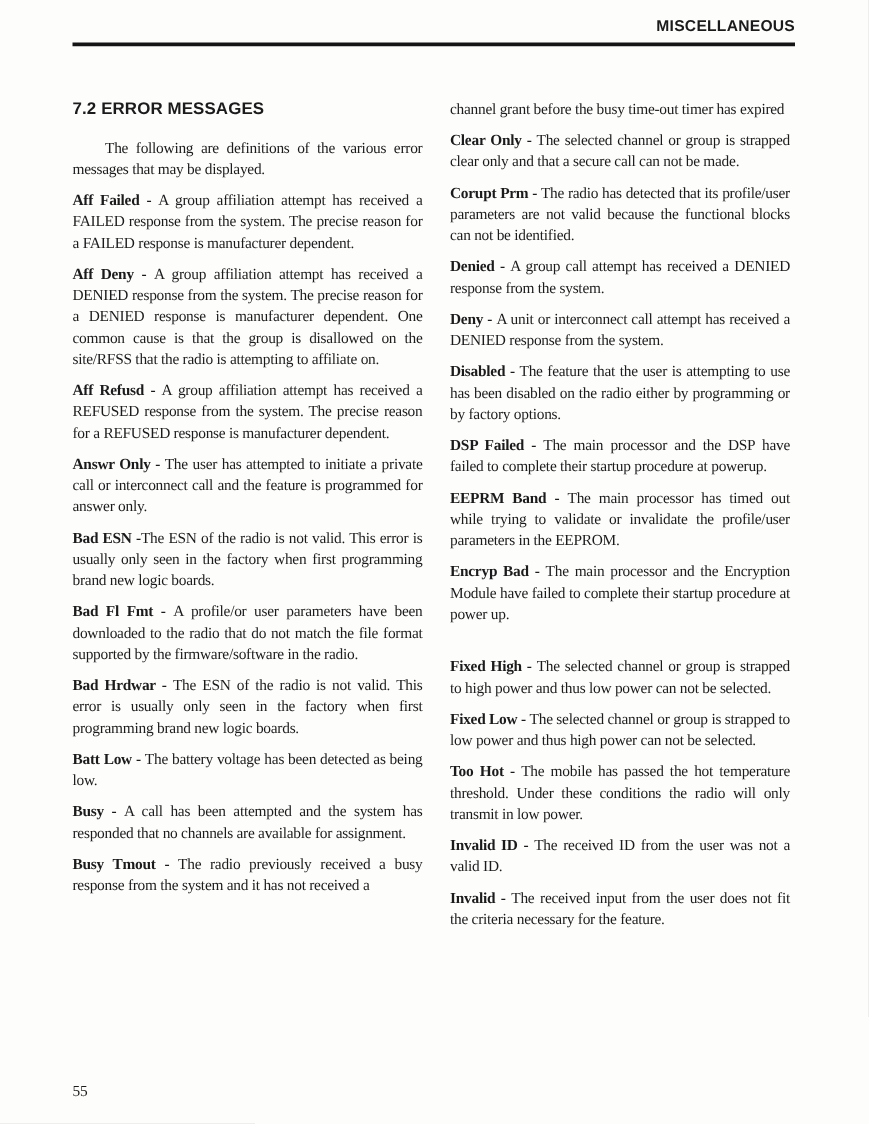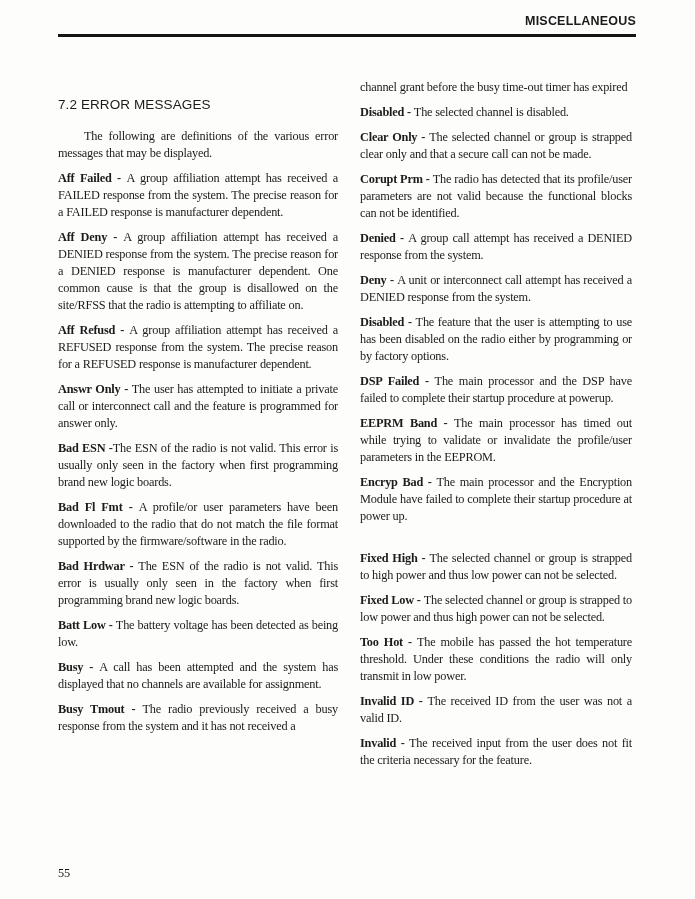--- a/index.html
+++ b/index.html
@@ -38,25 +38,25 @@
     top: 79px;
     left: 58px;
     width: 578px;
     display: flex;
     justify-content: space-between;
   }
   .col-left  { width: 284px; }
   .col-right { width: 276px; }
   .section-title {
     font-family: "Liberation Sans", sans-serif;
-    font-weight: normal;
+    font-weight: bold;
     font-size: 13.5px;
     letter-spacing: 0.1px;
     line-height: 16px;
-    margin: 18px 0 15px 0;
+    margin: 0 0 15px 0;
   }
   .intro { text-indent: 26px; }
   p.entry {
     margin: 0 4px 8px 0;
     text-align: justify;
   }
   p.entry .term { font-weight: bold; }
   .col-spacer { height: 17px; }
   .page-number {
     position: absolute;
@@ -82,27 +82,26 @@
       <p class="entry intro">The following are definitions of the various error messages that may be displayed.</p>
 
       <p class="entry"><b class="term">Aff Failed - </b><span>A group affiliation attempt has received a FAILED response from the system. The precise reason for a FAILED response is manufacturer dependent.</span></p>
       <p class="entry"><b class="term">Aff Deny - </b><span>A group affiliation attempt has received a DENIED response from the system. The precise reason for a DENIED response is manufacturer dependent. One common cause is that the group is disallowed on the site/RFSS that the radio is attempting to affiliate on.</span></p>
       <p class="entry"><b class="term">Aff Refusd - </b><span>A group affiliation attempt has received a REFUSED response from the system. The precise reason for a REFUSED response is manufacturer dependent.</span></p>
       <p class="entry"><b class="term">Answr Only - </b><span>The user has attempted to initiate a private call or interconnect call and the feature is programmed for answer only.</span></p>
       <p class="entry"><b class="term">Bad ESN -</b><span>The ESN of the radio is not valid. This error is usually only seen in the factory when first programming brand new logic boards.</span></p>
       <p class="entry"><b class="term">Bad Fl Fmt - </b><span>A profile/or user parameters have been downloaded to the radio that do not match the file format supported by the firmware/software in the radio.</span></p>
       <p class="entry"><b class="term">Bad Hrdwar - </b><span>The ESN of the radio is not valid. This error is usually only seen in the factory when first programming brand new logic boards.</span></p>
       <p class="entry"><b class="term">Batt Low - </b><span>The battery voltage has been detected as being low.</span></p>
-      <p class="entry"><b class="term">Busy - </b><span>A call has been attempted and the system has displayed that no channels are available for assignment.</span></p>
+      <p class="entry"><b class="term">Busy - </b><span>A call has been attempted and the system has responded that no channels are available for assignment.</span></p>
       <p class="entry"><b class="term">Busy Tmout - </b><span>The radio previously received a busy response from the system and it has not received a</span></p>
     </div>
 
     <div class="col-right">
       <p class="entry"><b class="term"></b><span>channel grant before the busy time-out timer has expired</span></p>
-      <p class="entry"><b class="term">Disabled - </b><span>The selected channel is disabled.</span></p>
       <p class="entry"><b class="term">Clear Only - </b><span>The selected channel or group is strapped clear only and that a secure call can not be made.</span></p>
       <p class="entry"><b class="term">Corupt Prm - </b><span>The radio has detected that its profile/user parameters are not valid because the functional blocks can not be identified.</span></p>
       <p class="entry"><b class="term">Denied - </b><span>A group call attempt has received a DENIED response from the system.</span></p>
       <p class="entry"><b class="term">Deny - </b><span>A unit or interconnect call attempt has received a DENIED response from the system.</span></p>
       <p class="entry"><b class="term">Disabled - </b><span>The feature that the user is attempting to use has been disabled on the radio either by programming or by factory options.</span></p>
       <p class="entry"><b class="term">DSP Failed - </b><span>The main processor and the DSP have failed to complete their startup procedure at powerup.</span></p>
       <p class="entry"><b class="term">EEPRM Band - </b><span>The main processor has timed out while trying to validate or invalidate the profile/user parameters in the EEPROM.</span></p>
       <p class="entry"><b class="term">Encryp Bad - </b><span>The main processor and the Encryption Module have failed to complete their startup procedure at power up.</span></p>
       <div class="col-spacer"></div>
       <p class="entry"><b class="term">Fixed High - </b><span>The selected channel or group is strapped to high power and thus low power can not be selected.</span></p>

